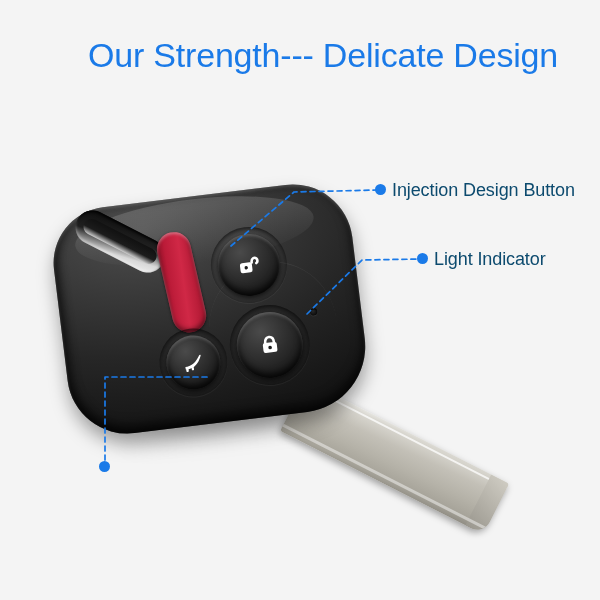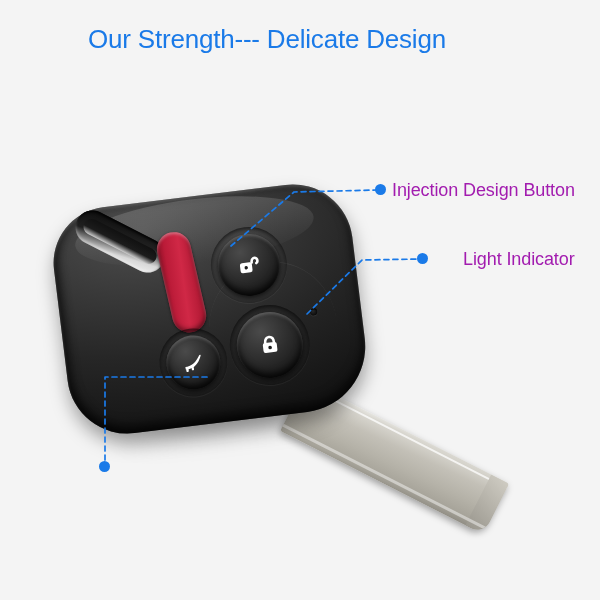--- a/index.html
+++ b/index.html
@@ -18,38 +18,38 @@
     position: relative;
     width: 600px;
     height: 600px;
     background: #f4f4f4;
   }
 
   
   #title {
     position: absolute;
     left: 88px;
-    top: 24px;
-    font-size: 26px;
+    top: 36px;
+    font-size: 34px;
     font-weight: 400;
     color: #1a7ae8;
     letter-spacing: -0.2px;
     white-space: nowrap;
   }
 
   
   .callout-label {
     position: absolute;
     font-size: 18px;
-    color: #a21caf;
+    color: #0c4a6e;
     white-space: nowrap;
     letter-spacing: -0.1px;
   }
   #label-injection { left: 392px; top: 180px; }
-  #label-light     { left: 434px; top: 249px; margin-left: 29px; }
+  #label-light     { left: 434px; top: 249px; }
   #label-abs       { left: 14px;  top: 479px; }
 
   
   .callout-dot {
     position: absolute;
     width: 11px;
     height: 11px;
     border-radius: 50%;
     background: #1a7ae8;
   }

